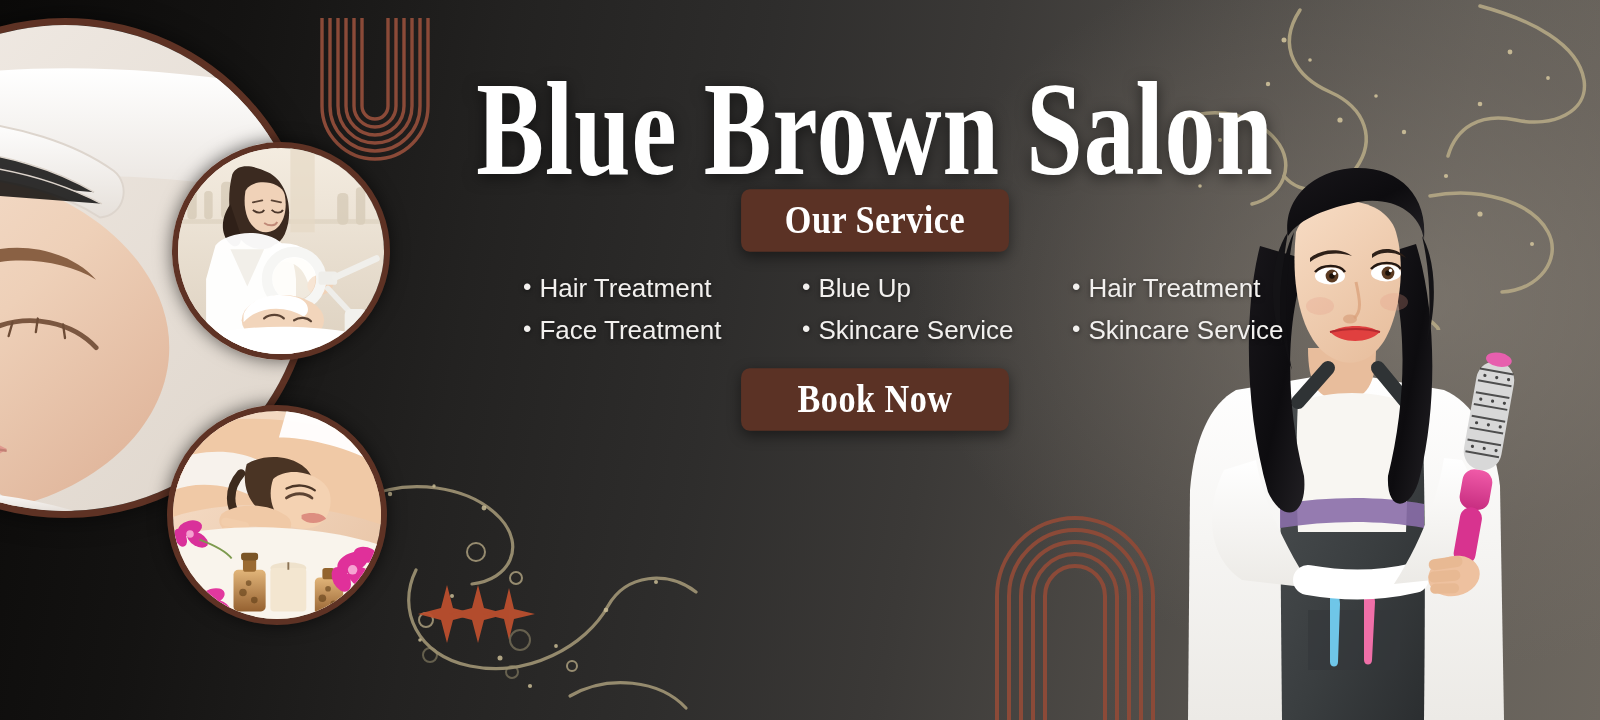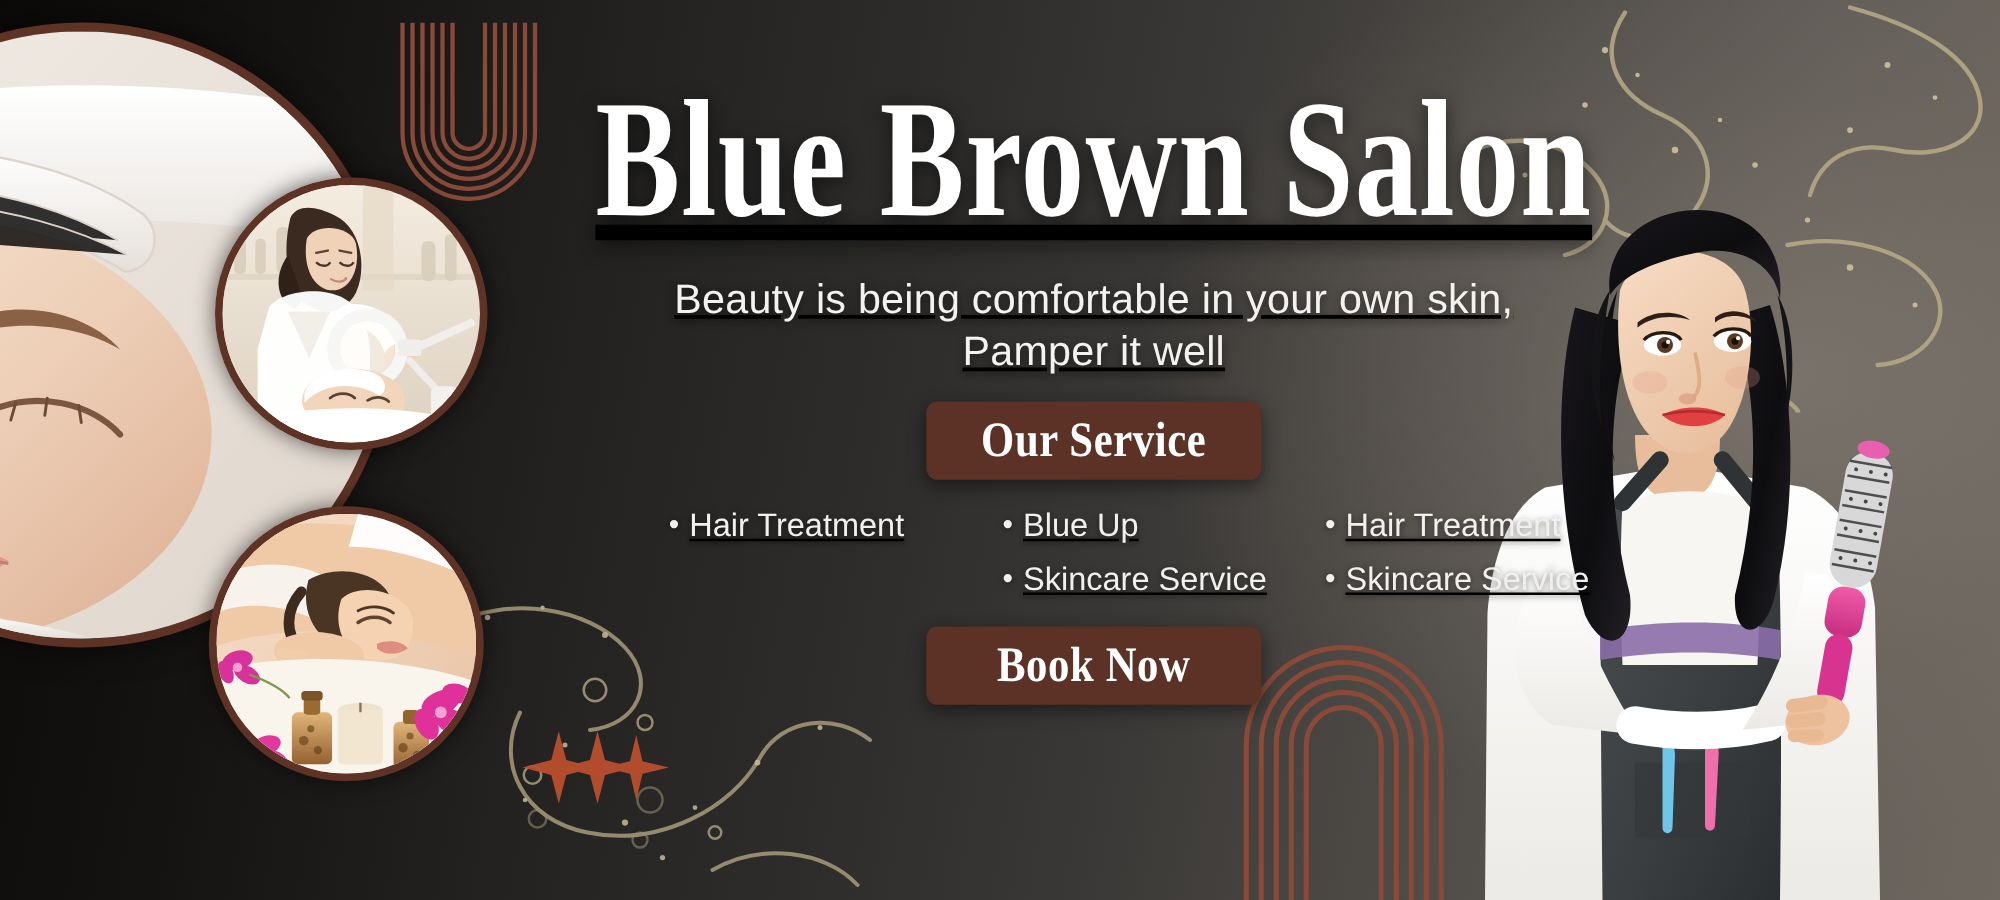--- a/index.html
+++ b/index.html
@@ -40,21 +40,21 @@
     position:absolute; left:167px; top:405px; width:220px; height:220px;
     border-radius:50%; border:6px solid #5e3224; overflow:hidden; z-index:4;
     box-shadow:0 0 18px rgba(0,0,0,0.6);
   }
   .circ-photo { position:absolute; inset:0; overflow:hidden; }
 
   
   .model { position:absolute; right:38px; bottom:0; width:430px; height:580px; z-index:3; }
 
   
-  .content { position:absolute; left:395px; top:0; width:960px; height:628px; z-index:6; text-align:center;text-decoration:underline; }
+  .content { position:absolute; left:395px; top:0; width:960px; height:628px; z-index:6; text-align:center; }
 
   .title {
     margin-top:62px;
     font-family:"Liberation Serif", serif;
     font-weight:700; font-size:108px; line-height:1.0;
     color:#ffffff; letter-spacing:1px;
     transform:scaleX(0.94) scaleY(1.24); transform-origin:center top;
     text-shadow:0 3px 14px rgba(0,0,0,0.55);
     white-space:nowrap;
   }
@@ -77,21 +77,21 @@
   .btn-service {
     margin-top:22px; width:282px; height:57px; font-size:36px; line-height:53px;
     letter-spacing:0.5px;
   }
   .btn-book {
     margin-top:20px; width:282px; height:57px; font-size:36px; line-height:53px;
     letter-spacing:0.5px;
   }
 
   .services {
-    margin-top:18px; display:flex; justify-content:center; gap:0px;
+    margin-top:18px; display:flex; justify-content:center; gap:12px;
   }
   .svc-col { width:250px; text-align:left; }
   .svc-col.c1 { padding-left:35px; }
   .svc-col.c2 { padding-left:52px; }
   .svc-col.c3 { padding-left:60px; }
   .svc-item {
     font-size:26px; font-weight:300; color:#f2f0ee; line-height:1.62;
     white-space:nowrap; text-shadow:0 1px 5px rgba(0,0,0,0.5);
   }
   .svc-item .dot { display:inline-block; margin-right:8px; font-size:24px; vertical-align:2px; }
@@ -545,31 +545,30 @@
     <ellipse cx="188" cy="166" rx="14" ry="9" fill="#e59b86" opacity="0.26"></ellipse>
     <ellipse cx="262" cy="162" rx="14" ry="9" fill="#e59b86" opacity="0.26"></ellipse>
 
     <path d="M162 92 C152 140, 152 196, 160 230 C146 196, 142 132, 162 92 Z" fill="#100f12"></path>
   </svg>
 
   <div class="content">
 
     <h1 class="title">Blue Brown Salon</h1>
 
-    <div class="tagline">
-      <div>Beauty is being comfortable in your own skin,</div>
-      <div>Pamper it well</div>
-    </div>
 
     <button class="btn btn-service">Our Service</button>
 
     <div class="services">
       <div class="svc-col c1">
         <div class="svc-item">
           <span class="dot">•</span><span>Hair Treatment</span>
+        </div>
+        <div class="svc-item">
+          <span class="dot">•</span><span>Face Treatment</span>
         </div>
       </div>
       <div class="svc-col c2">
         <div class="svc-item">
           <span class="dot">•</span><span>Blue Up</span>
         </div>
         <div class="svc-item">
           <span class="dot">•</span><span>Skincare Service</span>
         </div>
       </div>

